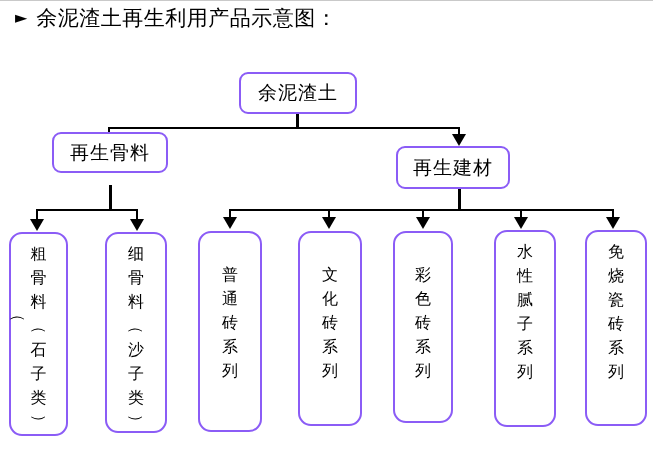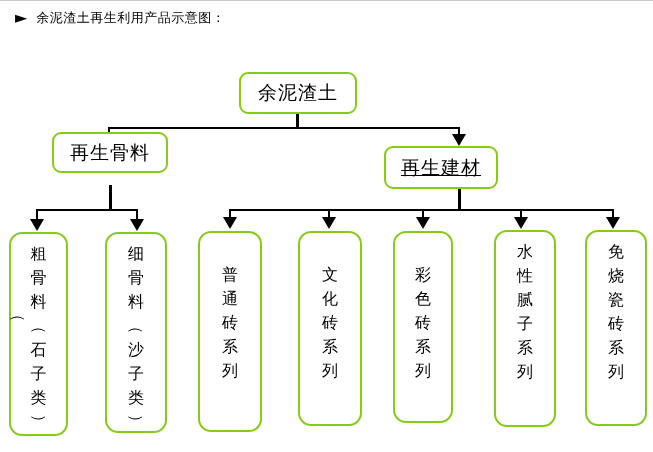--- a/index.html
+++ b/index.html
@@ -15,28 +15,28 @@
   .top-border {
     position: absolute; left: 0; top: 0; width: 653px; height: 1px;
     background: #c9c9c9;
   }
   .title {
     position: absolute; left: 15px; top: 6px;
     display: flex; align-items: center; gap: 9px;
     white-space: nowrap;
   }
   .title .bullet { font-size: 16px; line-height: 22px; }
-  .title .title-text { font-size: 13px; line-height: 24px; letter-spacing: 0.5px; }
+  .title .title-text { font-size: 21px; line-height: 24px; letter-spacing: 0.5px; }
 
   .flowchart { position: absolute; left: 0; top: 0; width: 653px; height: 452px; }
 
   
   .node {
     position: absolute;
-    border: 2px solid #84cc16;
+    border: 2px solid #8b5cf6;
     border-radius: 9px;
     background: #fff;
     display: flex;
     align-items: center;
     justify-content: center;
     font-size: 19px;
     letter-spacing: 1px;
   }
   .vnode {
     border-radius: 13px;
@@ -49,21 +49,21 @@
     width: 100%;
     height: 24px;
     line-height: 24px;
     font-size: 16px;
     text-align: center;
   }
   .vchar.rot { transform: rotate(90deg); }
 
   .n-root  { left: 239px; top:  72px; width: 118px; height:  42px; }
   .n-aggr  { left:  52px; top: 132px; width: 116px; height:  41px; }
-  .n-mat   { left: 384px; top: 146px; width: 114px; height:  43px; text-decoration: underline; }
+  .n-mat   { left: 396px; top: 146px; width: 114px; height:  43px; }
   .n-agg1  { left:   9px; top: 232px; width:  59px; height: 204px; padding-top: 8px;  }
   .n-agg2  { left: 105px; top: 232px; width:  62px; height: 201px; padding-top: 8px;  }
   .n-mat1  { left: 198px; top: 231px; width:  64px; height: 201px; padding-top: 30px; }
   .n-mat2  { left: 298px; top: 231px; width:  64px; height: 195px; padding-top: 30px; }
   .n-mat3  { left: 393px; top: 231px; width:  60px; height: 192px; padding-top: 30px; }
   .n-mat4  { left: 494px; top: 230px; width:  62px; height: 197px; padding-top: 8px;  }
   .n-mat5  { left: 585px; top: 230px; width:  62px; height: 196px; padding-top: 8px;  }
 
   
   .line { position: absolute; background: #000; }

